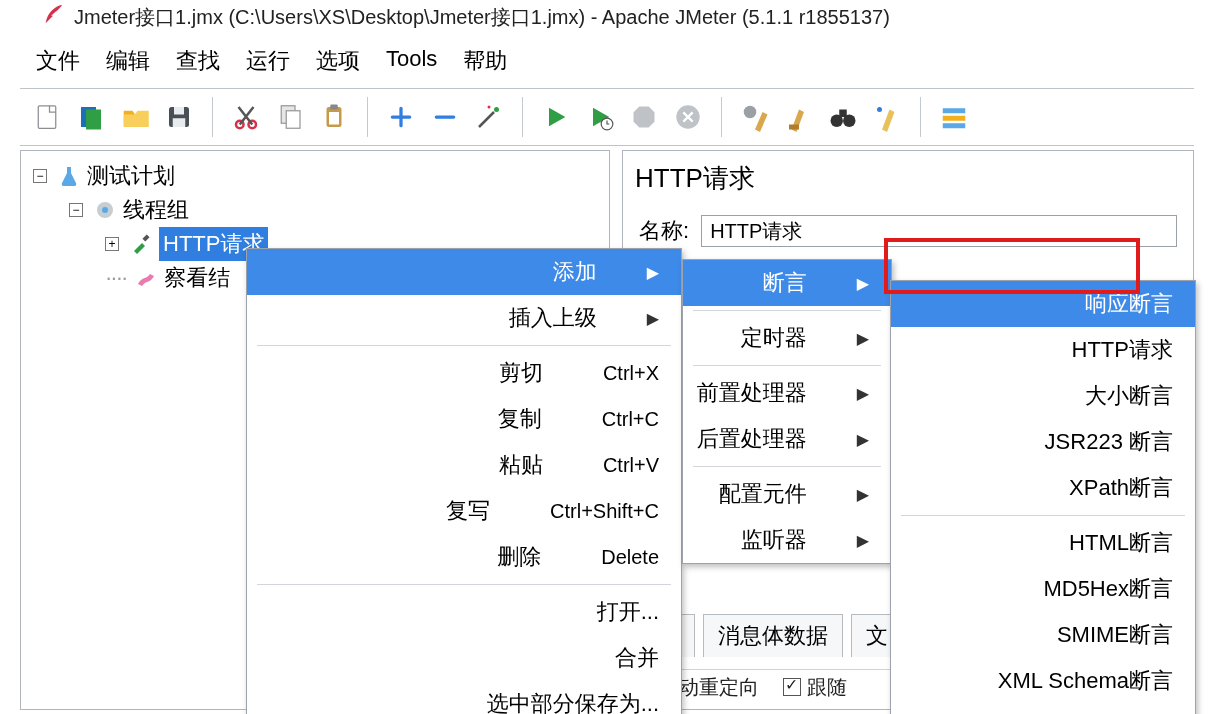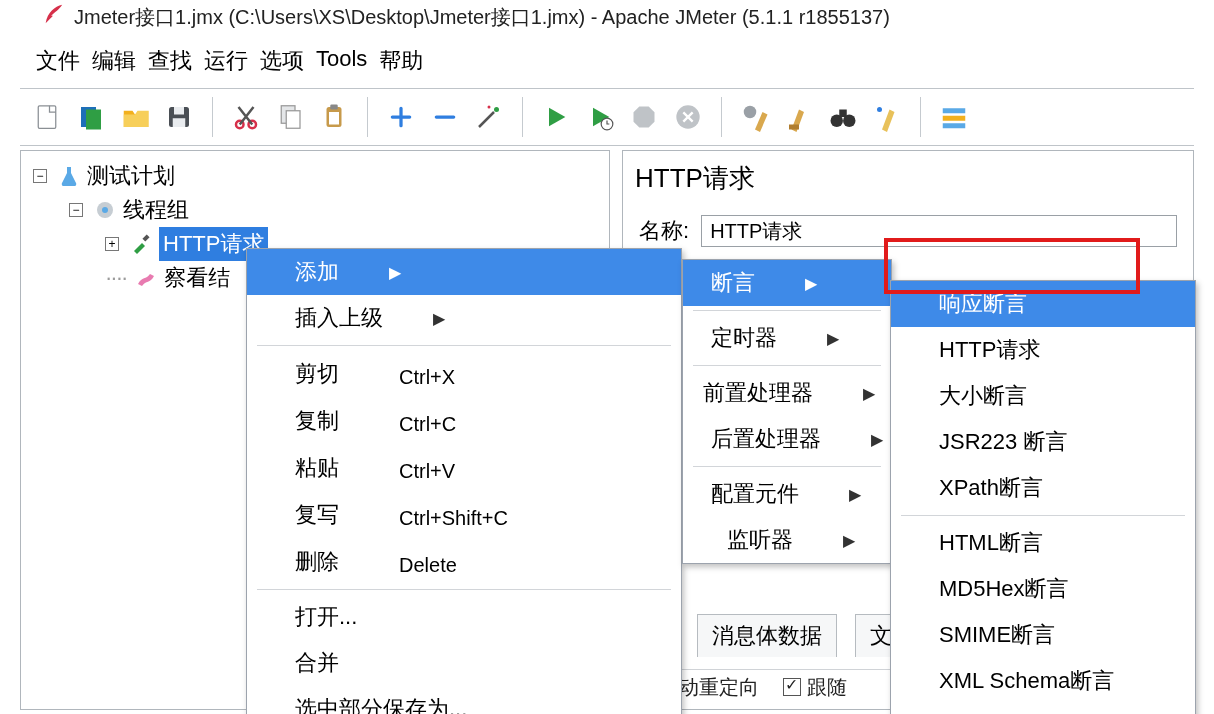--- a/index.html
+++ b/index.html
@@ -20,21 +20,21 @@
     color: #222;
     height: 38px;
   }
   .titlebar .feather {
     position: absolute;
     left: 42px; top: 2px;
     width: 22px; height: 24px;
   }
   .menubar {
     display: flex;
-    gap: 0;
+    gap: 14px;
     padding: 6px 14px 10px 30px;
     font-size: 22px;
     color: #000;
   }
   .menubar span { padding: 2px 6px; cursor: default; }
   .toolbar {
     display: flex;
     align-items: center;
     padding: 4px 6px;
     border-top: 1px solid #bfc4c9;
@@ -121,35 +121,35 @@
     position: absolute;
     background: #fff;
     border: 1px solid #9ca3ad;
     box-shadow: 2px 3px 6px rgba(0,0,0,0.25);
     font-size: 22px;
     z-index: 100;
   }
   .ctx-item {
     display: flex;
     align-items: center;
-    justify-content: flex-start;
+    justify-content: flex-end;
     padding: 8px 22px 8px 48px;
     white-space: nowrap;
     min-height: 40px;
   }
   .ctx-item.hover {
     background: #3e8ae8;
     color: #fff;
   }
   .ctx-sep {
     height: 1px;
     background: #d2d5d9;
     margin: 4px 10px;
   }
-  .shortcut { margin-left: 60px; color: inherit; font-size:20px;margin-top:8px; }
+  .shortcut { margin-left: 60px; color: inherit; font-size:20px; }
   .arrow-r {
     margin-left: 50px;
     font-size: 16px;
   }
   .ctx-menu.main { left: 246px; top: 248px; width: 436px; }
   .ctx-menu.sub1 { left: 682px; top: 259px; width: 210px; padding:0;font-family:Liberation Serif, serif;}
   .ctx-menu.sub2 { left: 890px; top: 236px; width: 306px; margin-top: 44px; }
   .redbox {
     position: absolute;
     border: 4px solid #e11b1b;
@@ -162,21 +162,21 @@
     display:flex;
     align-items:center;
     gap:24px;
     font-size:20px;
     color:#222;
     padding:4px 8px;
     border-top:1px solid #d0d3d7;
   }
   .chk { width:18px; height:18px; border:1px solid #555; display:inline-block; margin-right:6px; position:relative; top:2px;}
   .chk.checked::after{content:"✓"; position:absolute; left:1px; top:-4px; font-size:16px;}
-  .tab-strip { position:absolute; left:4px; bottom:52px; display:flex; gap:18px; font-size:22px;}
+  .tab-strip { position:absolute; left:20px; bottom:52px; display:flex; gap:8px; font-size:22px;}
   .tab-strip .tab { padding:6px 14px; border:1px solid #b6bbc0; border-bottom:none; background:#f6f7f8;}
 </style>
 </head>
 <body>
 
 <div class="titlebar">
   <svg class="feather" viewBox="0 0 24 24">
       <path d="M4 22 C6 10 14 4 22 2 C18 8 14 10 10 14 L12 14 C10 16 8 18 4 22 Z" fill="#d6304a"></path>
     </svg>
   <span style="margin-left:34px">Jmeter接口1.jmx (C:\Users\XS\Desktop\Jmeter接口1.jmx) - Apache JMeter (5.1.1 r1855137)</span>

